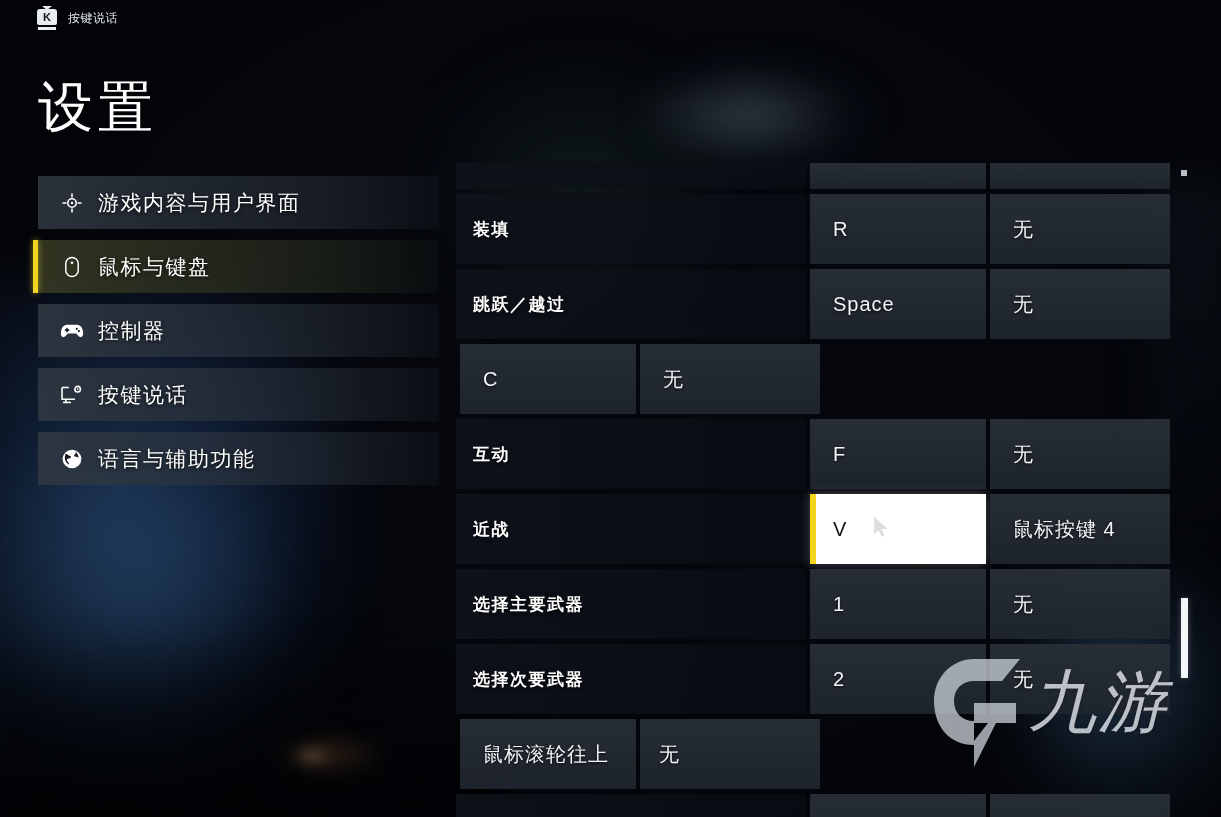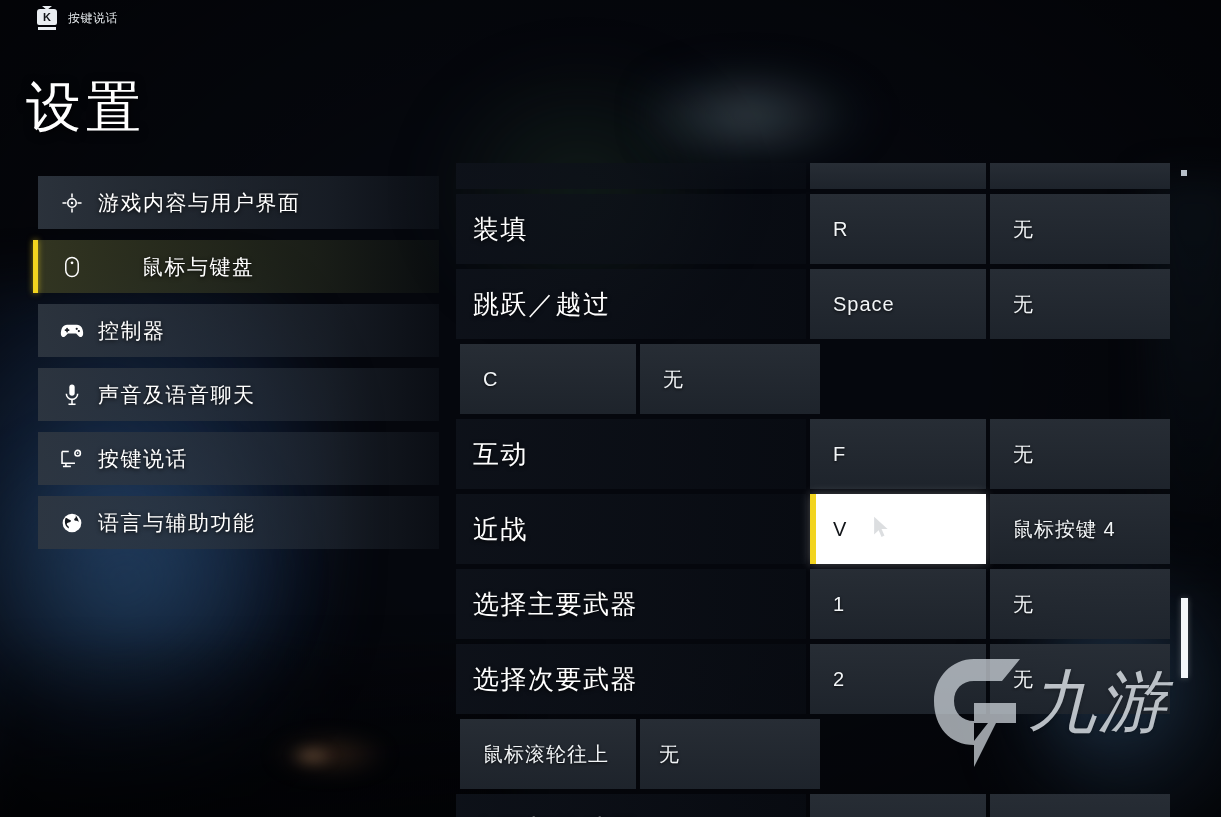--- a/index.html
+++ b/index.html
@@ -78,51 +78,50 @@
   .ptt-icon .body { position:absolute; left:1px; top:3px; width:20px; height:16px;
                     background:#e9edf1; border-radius:3px 3px 2px 2px;
                     display:flex; align-items:center; justify-content:center; }
   .ptt-icon .body span { color:#111418; font-size:11px; font-weight:bold; line-height:1;
                          font-family:"Liberation Sans",sans-serif; }
   .ptt-icon .base { position:absolute; left:2px; top:21px; width:18px; height:3px; background:#e9edf1; }
   #topbar .label { color:#e6ebef; font-size:12px; letter-spacing:.5px;
                    text-shadow:0 1px 3px rgba(0,0,0,.95); }
 
   
-  #pagetitle { position:absolute; left:26px; top:80px; z-index:6;
+  #pagetitle { position:absolute; left:38px; top:80px; z-index:6;
                color:#fff; font-size:55px; font-weight:normal; letter-spacing:5px; line-height:1;
                text-shadow:0 2px 10px rgba(0,0,0,.9); }
 
   
   #sidebar { position:absolute; left:38px; top:176px; width:401px; z-index:6; }
   .side-item { position:relative; height:53px; margin-bottom:11px;
                display:flex; align-items:center;
                background:linear-gradient(90deg, rgba(48,56,66,.88), rgba(38,46,56,.55) 72%, rgba(24,30,38,.30));
                padding-left:22px; }
   .side-item.selected {
      background:linear-gradient(90deg, rgba(52,55,34,.95), rgba(38,43,30,.62) 70%, rgba(22,28,22,.30));
-     gap:44px;
   }
   .side-item .accent { position:absolute; left:-5px; top:0; width:5px; height:100%;
                        background:#f2d41f; box-shadow:0 0 6px rgba(242,212,31,.6); }
   .side-ico { width:24px; height:24px; flex:0 0 auto; margin-right:14px;
               display:flex; align-items:center; justify-content:center; color:#fff; }
   .side-ico svg { display:block; }
   .side-label { color:#ffffff; font-size:21px; letter-spacing:1.5px;
                 text-shadow:0 1px 4px rgba(0,0,0,.9); white-space:nowrap; }
 
   
   #table { position:absolute; left:456px; top:163px; width:730px; z-index:6; }
   .brow { position:relative; height:70px; margin-bottom:5px; display:flex; }
   .brow.clipped-top { height:26px; margin-bottom:5px; overflow:hidden; }
   .cell-name { width:350px; flex:0 0 350px;
                background:linear-gradient(90deg, rgba(14,18,26,.92), rgba(10,14,21,.62));
                display:flex; align-items:center; padding-left:17px; }
-  .cell-name span { color:#fff; font-size:26px; letter-spacing:1.5px;
-                    text-shadow:0 1px 4px rgba(0,0,0,.95); white-space:nowrap; }
+  .cell-name span { color:#fff; font-size:17px; letter-spacing:1.5px;
+                    text-shadow:0 1px 4px rgba(0,0,0,.95); white-space:nowrap;font-weight:bold; }
   .cell-gap { width:4px; flex:0 0 4px; }
   .cell-bind { width:176px; flex:0 0 176px;
                background:linear-gradient(180deg, rgba(40,46,54,.97), rgba(31,37,45,.95));
                display:flex; align-items:center; padding-left:23px; position:relative; }
   .cell-bind span { color:#f2f5f7; font-size:20px; letter-spacing:1px;
                     text-shadow:0 1px 3px rgba(0,0,0,.8); white-space:nowrap; }
   .cell-bind.wide { width:180px; flex:0 0 180px; }
   .cell-bind.active {
       background:#ffffff;
       box-shadow:0 0 10px rgba(255,255,255,.28);
@@ -213,31 +212,20 @@
         <path d="M7.5 2.2h11c3.1 0 5.3 2.4 6.1 5.6.9 3.6.6 6.4-1 7.4-1.6 1-3.2-.3-4.6-1.9l-1.5-1.7H8.5L7 13.3c-1.4 1.6-3 2.9-4.6 1.9-1.6-1-1.9-3.8-1-7.4C2.2 4.6 4.4 2.2 7.5 2.2z"></path>
         <rect x="5.1" y="7.2" width="5.1" height="1.7" rx=".8" fill="#1b1f26"></rect>
         <rect x="6.8" y="5.5" width="1.7" height="5.1" rx=".8" fill="#1b1f26"></rect>
         <circle cx="18.1" cy="6.6" r="1.2" fill="#1b1f26"></circle>
         <circle cx="20.4" cy="9.1" r="1.2" fill="#1b1f26"></circle>
       </svg>
     </span>
     <span class="side-label">控制器</span>
   </div>
 
-  <div class="side-item">
-    <span class="side-ico">
-      <svg width="18" height="23" viewBox="0 0 18 24" fill="none" stroke="#fff" stroke-width="1.6">
-        <rect x="6.2" y="1.6" width="5.6" height="11.6" rx="2.8" fill="#fff" stroke="none"></rect>
-        <path d="M3.1 11.2a5.9 5.9 0 0 0 11.8 0"></path>
-        <line x1="9" y1="17.3" x2="9" y2="22.2"></line>
-        <line x1="5.3" y1="22.2" x2="12.7" y2="22.2"></line>
-      </svg>
-    </span>
-    <span class="side-label">声音及语音聊天</span>
-  </div>
 
   <div class="side-item">
     <span class="side-ico">
       <svg width="24" height="21" viewBox="0 0 26 22" fill="none" stroke="#fff" stroke-width="1.7">
         <path d="M2.2 3.4V16.2h14"></path>
         <path d="M2.2 3.4h7.3"></path>
         <line x1="6.4" y1="16.2" x2="6.4" y2="19.6"></line>
         <line x1="3.2" y1="19.6" x2="11.8" y2="19.6"></line>
         <circle cx="19.1" cy="5.2" r="3.0"></circle>
         <circle cx="19.1" cy="5.2" r=".9" fill="#fff" stroke="none"></circle>

